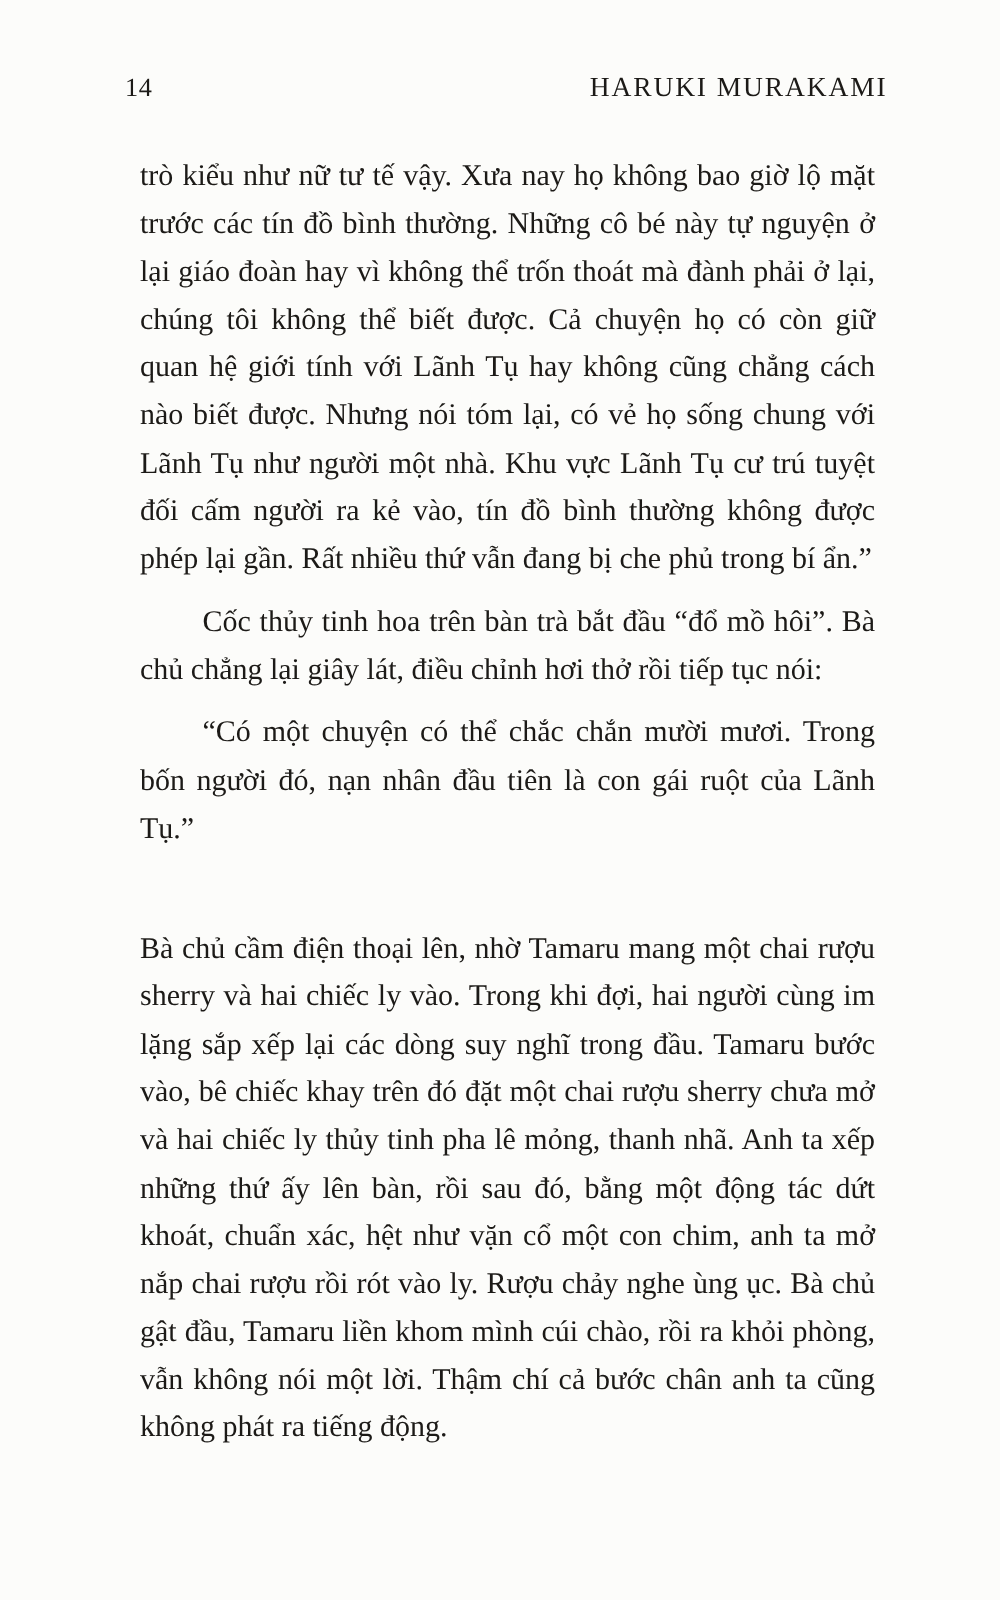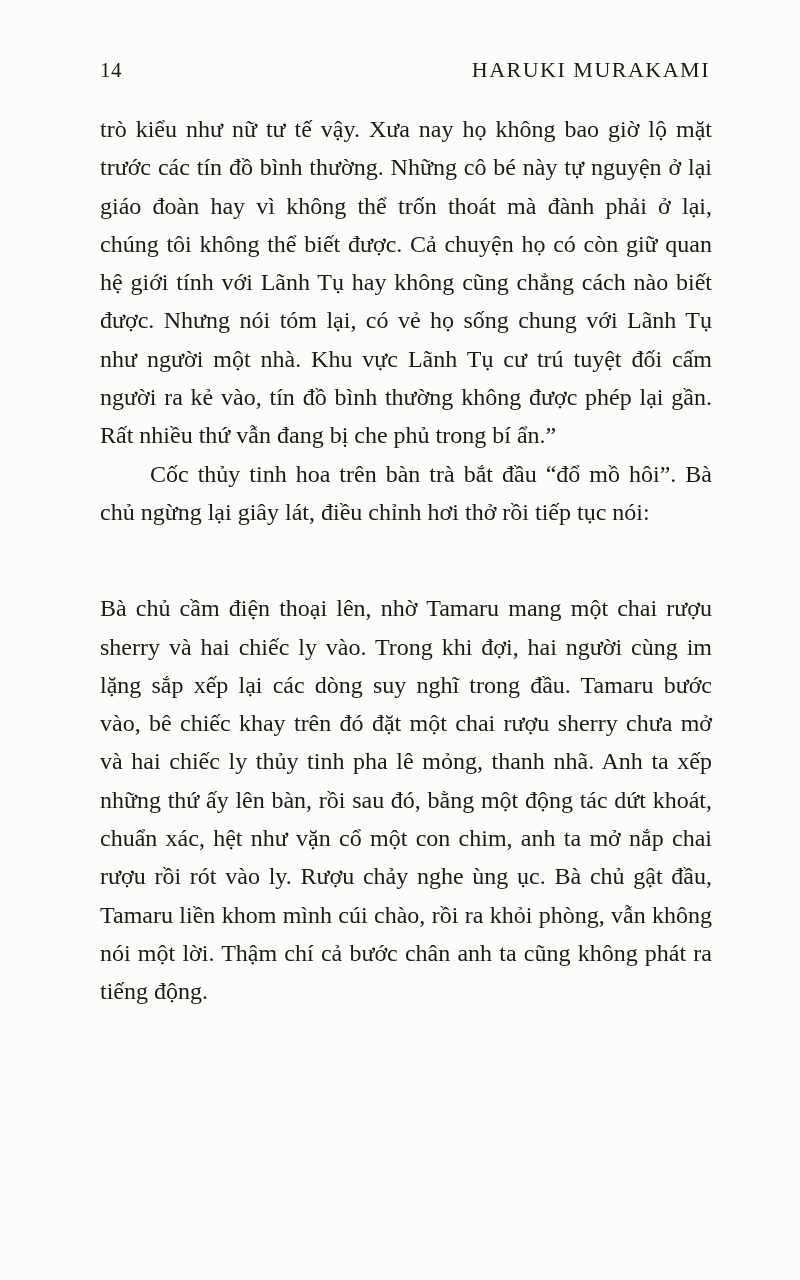--- a/index.html
+++ b/index.html
@@ -35,21 +35,21 @@
     font-size: 22px;
     letter-spacing: 1.5px;
   }
   .text-block {
     position: absolute;
     top: 110px;
     left: 100px;
     width: 612px;
   }
   .text-block p {
-    margin: 0;
+    margin: 12px;
     font-size: 24px;
     line-height: 38.3px;
     text-align: justify;
     text-justify: inter-word;
   }
   .text-block p.indent {
     text-indent: 50px;
   }
   .text-block p.gap-before {
     margin-top: 58px;
@@ -61,17 +61,18 @@
 <div class="page">
 
   <div class="running-head">
     <span class="page-number">14</span>
     <span class="author-name">HARUKI MURAKAMI</span>
   </div>
 
   <div class="text-block">
 
   <p><span>trò kiểu như nữ tư tế vậy. Xưa nay họ không bao giờ lộ mặt trước các tín đồ bình thường. Những cô bé này tự nguyện ở lại giáo đoàn hay vì không thể trốn thoát mà đành phải ở lại, chúng tôi không thể biết được. Cả chuyện họ có còn giữ quan hệ giới tính với Lãnh Tụ hay không cũng chẳng cách nào biết được. Nhưng nói tóm lại, có vẻ họ sống chung với Lãnh Tụ như người một nhà. Khu vực Lãnh Tụ cư trú tuyệt đối cấm người ra kẻ vào, tín đồ bình thường không được phép lại gần. Rất nhiều thứ vẫn đang bị che phủ trong bí ẩn.”</span></p>
-      <p class="indent"><span>Cốc thủy tinh hoa trên bàn trà bắt đầu “đổ mồ hôi”. Bà chủ ngừng lại giây lát, điều chỉnh hơi thở rồi tiếp tục nói:</span></p>
+      <p class="indent"><span>Cốc thủy tinh hoa trên bàn trà bắt đầu “đổ mồ hôi”. Bà chủ chẳng lại giây lát, điều chỉnh hơi thở rồi tiếp tục nói:</span></p>
+      <p class="indent"><span>“Có một chuyện có thể chắc chắn mười mươi. Trong bốn người đó, nạn nhân đầu tiên là con gái ruột của Lãnh Tụ.”</span></p>
       <p class="gap-before"><span>Bà chủ cầm điện thoại lên, nhờ Tamaru mang một chai rượu sherry và hai chiếc ly vào. Trong khi đợi, hai người cùng im lặng sắp xếp lại các dòng suy nghĩ trong đầu. Tamaru bước vào, bê chiếc khay trên đó đặt một chai rượu sherry chưa mở và hai chiếc ly thủy tinh pha lê mỏng, thanh nhã. Anh ta xếp những thứ ấy lên bàn, rồi sau đó, bằng một động tác dứt khoát, chuẩn xác, hệt như vặn cổ một con chim, anh ta mở nắp chai rượu rồi rót vào ly. Rượu chảy nghe ùng ục. Bà chủ gật đầu, Tamaru liền khom mình cúi chào, rồi ra khỏi phòng, vẫn không nói một lời. Thậm chí cả bước chân anh ta cũng không phát ra tiếng động.</span></p>
     </div>
 
 </div>
 
 </body></html>

